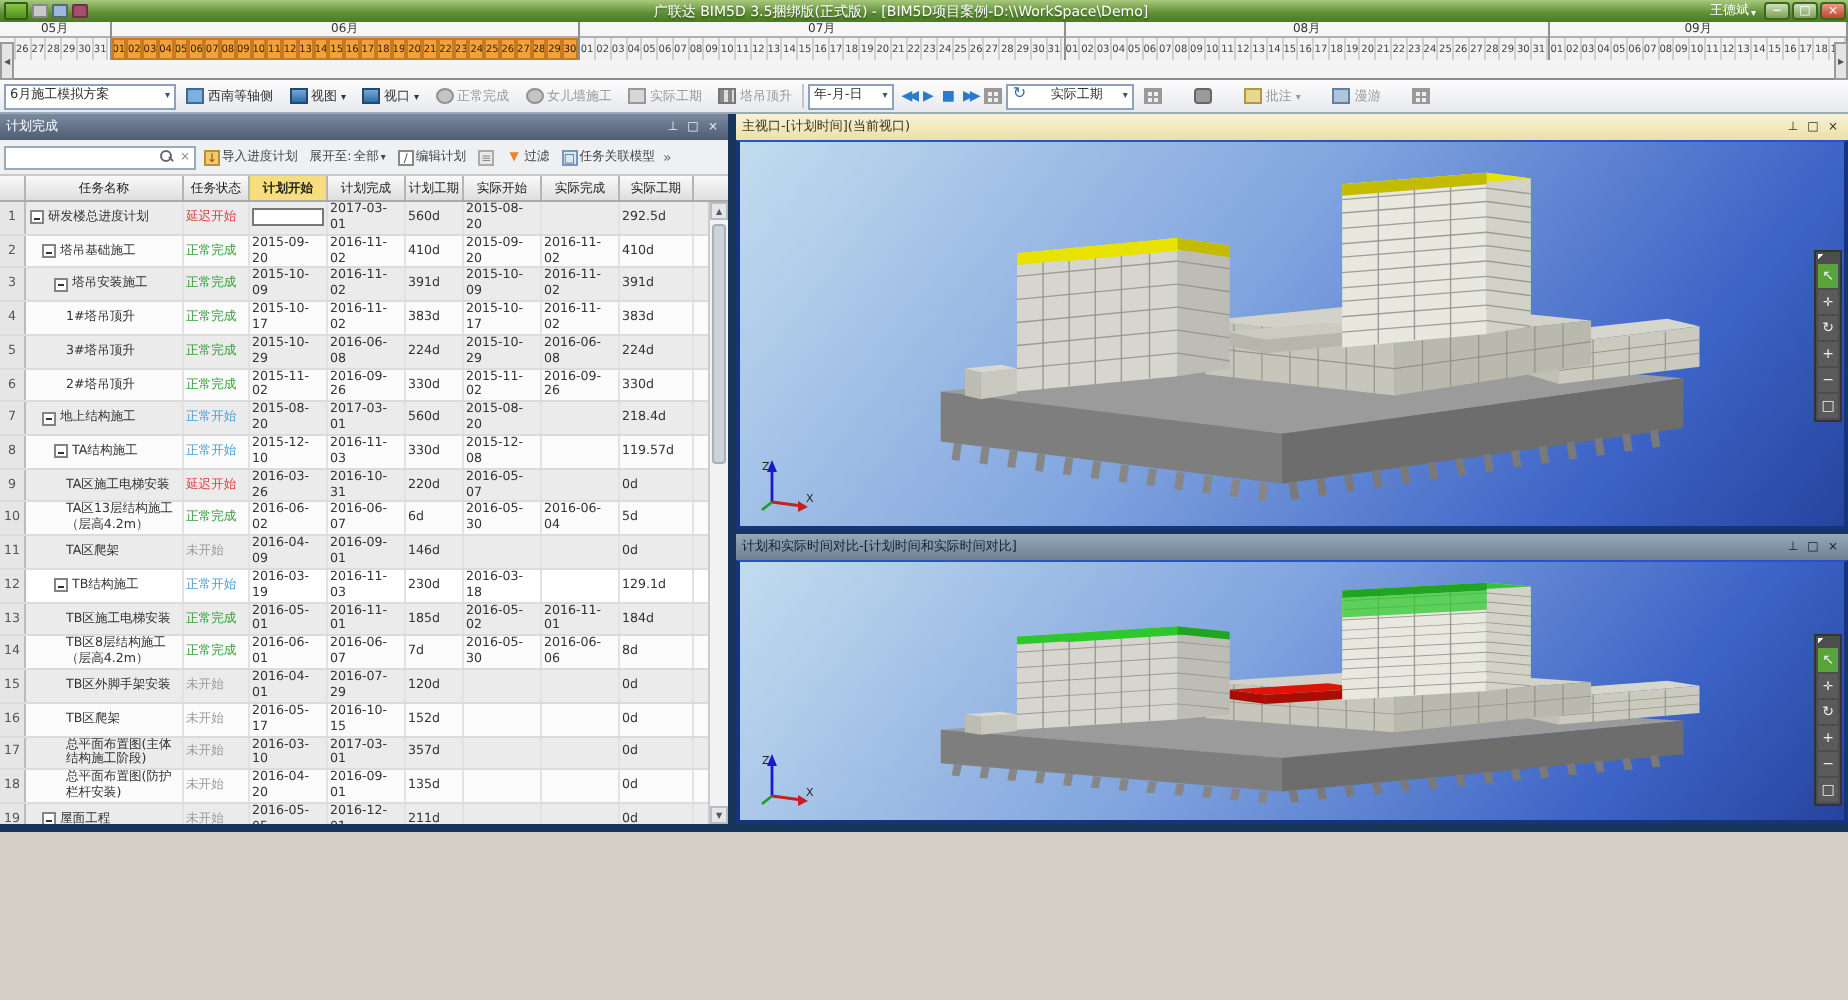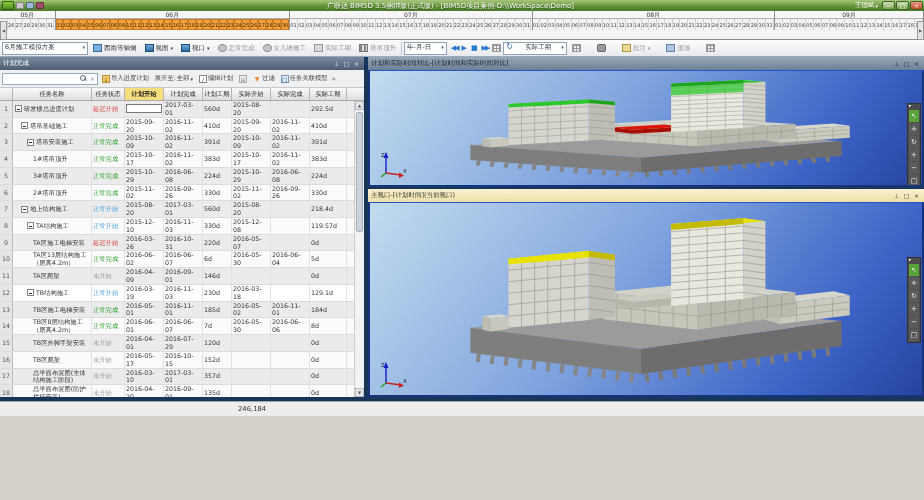--- a/index.html
+++ b/index.html
@@ -700,53 +700,20 @@
           <span class="vtrack">
               <span class="vthumb"></span>
             </span>
           <span class="varrow down"></span>
         </div>
       </div>
     </div>
 
     <div class="views">
 
-      <div class="view bottom">
-        <div class="view-header inactive">
-          <span>计划和实际时间对比-[计划时间和实际时间对比]</span>
-          <span class="sp"></span>
-          <span class="vh-btn pin"></span>
-          <span class="vh-btn float"></span>
-          <span class="vh-btn close"></span>
-        </div>
-        <div class="canvas view-b" style="--roofL: #2ec82e; --roofLd: #1fa51f; --roofR: #2ec82e; --roofRd: #1fa51f; --canopy: #df1408; --canopyD: #a80e04; --bandR: rgba(46,200,46,0.75);">
-          <svg class="scene-svg" viewBox="0 0 550 200" preserveAspectRatio="none">
-            <use href="#scene"></use>
-          </svg>
-          <svg class="axis-triad" width="30" height="30">
-            <line x1="8" y1="24" x2="8" y2="7" stroke="#1a1ac8" stroke-width="1.4"></line>
-            <polygon points="8,3 5.5,9 10.5,9" fill="#1a1ac8"></polygon>
-            <text x="3" y="8" font-size="5.5" fill="#222">Z</text>
-            <line x1="8" y1="24" x2="23" y2="26" stroke="#c82020" stroke-width="1.4"></line>
-            <polygon points="26,26.5 21,23.5 21,29" fill="#c82020"></polygon>
-            <text x="25" y="24" font-size="5.5" fill="#222">X</text>
-            <line x1="8" y1="24" x2="3" y2="28" stroke="#20a020" stroke-width="1.4"></line>
-          </svg>
-          <div class="toolstrip">
-              <div class="strip-grip"></div>
-              <div class="vtool vt-select-cursor active"></div>
-              <div class="vtool vt-pan-hand"></div>
-              <div class="vtool vt-orbit"></div>
-              <div class="vtool vt-zoom-in"></div>
-              <div class="vtool vt-zoom-out"></div>
-              <div class="vtool vt-zoom-fit"></div>
-            </div>
-        </div>
-      </div>
-
       <div class="view top">
         <div class="view-header active">
           <span>主视口-[计划时间](当前视口)</span>
           <span class="sp"></span>
           <span class="vh-btn pin"></span>
           <span class="vh-btn float"></span>
           <span class="vh-btn close"></span>
         </div>
         <div class="canvas view-a" style="--roofL: #e8e200; --roofLd: #c2bb00; --roofR: #e8e200; --roofRd: #c2bb00; --canopy: #cbcbc1; --canopyD: #b6b6aa; --bandR: transparent;">
           <svg class="scene-svg" viewBox="0 0 550 200" preserveAspectRatio="none">
@@ -813,20 +780,50 @@
               <div class="vtool vt-select-cursor active"></div>
               <div class="vtool vt-pan-hand"></div>
               <div class="vtool vt-orbit"></div>
               <div class="vtool vt-zoom-in"></div>
               <div class="vtool vt-zoom-out"></div>
               <div class="vtool vt-zoom-fit"></div>
             </div>
         </div>
       </div>
 
+      <div class="view bottom">
+        <div class="view-header inactive">
+          <span>计划和实际时间对比-[计划时间和实际时间对比]</span>
+          <span class="sp"></span>
+          <span class="vh-btn pin"></span>
+          <span class="vh-btn float"></span>
+          <span class="vh-btn close"></span>
+        </div>
+        <div class="canvas view-b" style="--roofL: #2ec82e; --roofLd: #1fa51f; --roofR: #2ec82e; --roofRd: #1fa51f; --canopy: #df1408; --canopyD: #a80e04; --bandR: rgba(46,200,46,0.75);">
+          <svg class="scene-svg" viewBox="0 0 550 200" preserveAspectRatio="none">
+            <use href="#scene"></use>
+          </svg>
+          <svg class="axis-triad" width="30" height="30">
+            <line x1="8" y1="24" x2="8" y2="7" stroke="#1a1ac8" stroke-width="1.4"></line>
+            <polygon points="8,3 5.5,9 10.5,9" fill="#1a1ac8"></polygon>
+            <text x="3" y="8" font-size="5.5" fill="#222">Z</text>
+            <line x1="8" y1="24" x2="23" y2="26" stroke="#c82020" stroke-width="1.4"></line>
+            <polygon points="26,26.5 21,23.5 21,29" fill="#c82020"></polygon>
+            <text x="25" y="24" font-size="5.5" fill="#222">X</text>
+            <line x1="8" y1="24" x2="3" y2="28" stroke="#20a020" stroke-width="1.4"></line>
+          </svg>
+          <div class="toolstrip">
+              <div class="strip-grip"></div>
+              <div class="vtool vt-select-cursor active"></div>
+              <div class="vtool vt-pan-hand"></div>
+              <div class="vtool vt-orbit"></div>
+              <div class="vtool vt-zoom-in"></div>
+              <div class="vtool vt-zoom-out"></div>
+              <div class="vtool vt-zoom-fit"></div>
+            </div>
+        </div>
+      </div>
+
     </div>
   </div>
 
-  <div class="statusbar">
-    <span class="coords">246,184</span>
-  </div>
 
 </div>
 
 </body></html>

